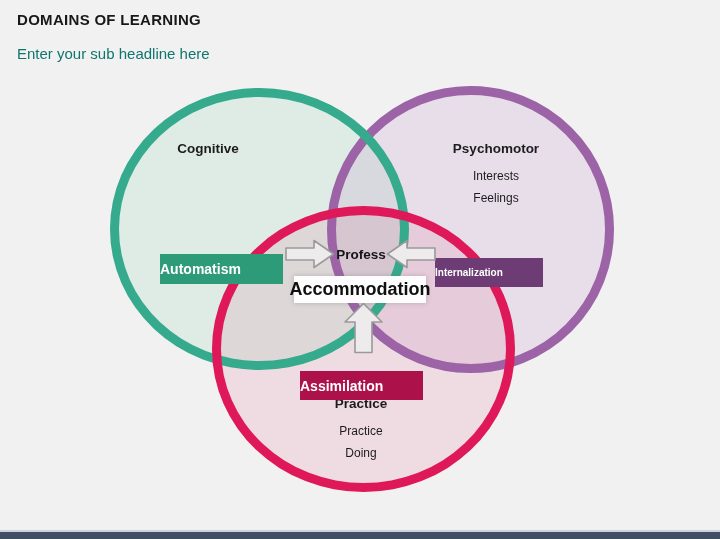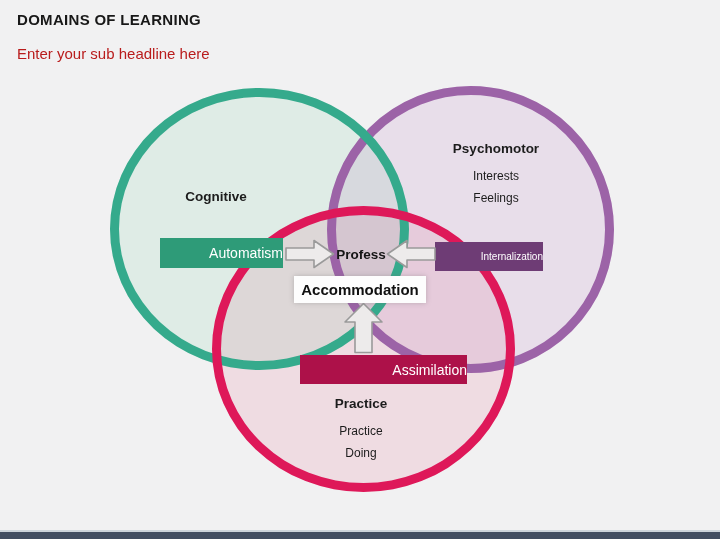--- a/index.html
+++ b/index.html
@@ -7,58 +7,58 @@
     position:relative;width:720px;height:539px;overflow:hidden;
     background:#f1f1f2;
     font-family:"Liberation Sans","DejaVu Sans",sans-serif;
   }
   .title{
     position:absolute;left:17px;top:11px;
     font-size:15px;font-weight:bold;color:#181818;letter-spacing:.3px;
   }
   .subtitle{
     position:absolute;left:17px;top:45px;
-    font-size:15px;color:#b91c1c;
+    font-size:15px;color:#0f766e;
   }
   .venn{position:absolute;left:0;top:0;width:720px;height:539px;}
   .fill,.ring{position:absolute;border-radius:50%;box-sizing:border-box;}
   .fill{mix-blend-mode:multiply;}
   .fill-cognitive{left:110px;top:88px;width:299px;height:282px;background:rgb(236,250,243);z-index:1;}
   .fill-psychomotor{left:327px;top:86px;width:287px;height:287px;background:rgb(246,235,247);z-index:1;}
   .fill-affective{left:212px;top:206px;width:303px;height:286px;background:rgb(253,233,239);z-index:1;}
   .ring-psychomotor{left:327px;top:86px;width:287px;height:287px;border:9px solid #9c63a7;z-index:2;}
   .ring-cognitive{left:110px;top:88px;width:299px;height:282px;border:9px solid #35aa8c;z-index:3;}
   .ring-affective{left:212px;top:206px;width:303px;height:286px;border:9px solid #de1859;z-index:4;}
   .cgroup{position:absolute;width:170px;text-align:center;z-index:5;color:#1c1c1c;}
   .cgroup .cname{font-size:13.5px;font-weight:bold;margin-bottom:9px;}
   .cgroup .citem{font-size:12px;line-height:22px;}
-  .g-cognitive{left:131px;top:141px;margin-top:48px;}
+  .g-cognitive{left:123px;top:141px;}
   .g-psychomotor{left:411px;top:141px;}
   .g-affective{left:276px;top:396px;}
   .tag{
-    position:absolute;display:flex;align-items:center;justify-content:flex-end;
-    color:#ffffff;font-weight:normal;z-index:5;
+    position:absolute;display:flex;align-items:center;justify-content:flex-start;
+    color:#ffffff;font-weight:bold;z-index:5;margin-top:16px;
   }
   .tag-automatism{left:160px;top:238px;width:123px;height:30px;background:#2e9b78;font-size:14px;}
   .tag-internalization{left:435px;top:242px;width:108px;height:29px;background:#6e3c75;font-size:10px;}
-  .tag-assimilation{left:300px;top:355px;width:123px;height:29px;background:#ad1149;font-size:14px;padding-left:44px;}
+  .tag-assimilation{left:300px;top:355px;width:123px;height:29px;background:#ad1149;font-size:14px;}
   .arrow{position:absolute;z-index:6;}
   .arrow-right{left:285px;top:239px;}
   .arrow-left{left:386px;top:239px;}
   .arrow-up{left:343px;top:302px;}
   .profess{
     position:absolute;left:330px;top:244px;width:62px;height:20px;
     display:flex;align-items:center;justify-content:center;
     font-size:13.5px;font-weight:bold;color:#141414;z-index:7;
   }
   .accommodation{
     position:absolute;left:294px;top:276px;width:132px;height:27px;
     display:flex;align-items:center;justify-content:center;
     background:#fdfdfd;box-shadow:0 0 5px rgba(110,110,110,.38);
-    font-size:15px;font-weight:bold;color:#101010;z-index:7;
+    font-size:18px;font-weight:bold;color:#101010;z-index:7;
   }
   .footer-bar{
     position:absolute;left:0;top:530px;width:720px;height:9px;z-index:8;
     background:linear-gradient(180deg,#ccd4da 0,#ccd4da 2px,#424e61 2px,#424e61 100%);
   }
 </style>
 </head>
 <body>
 
 <div class="stage">

